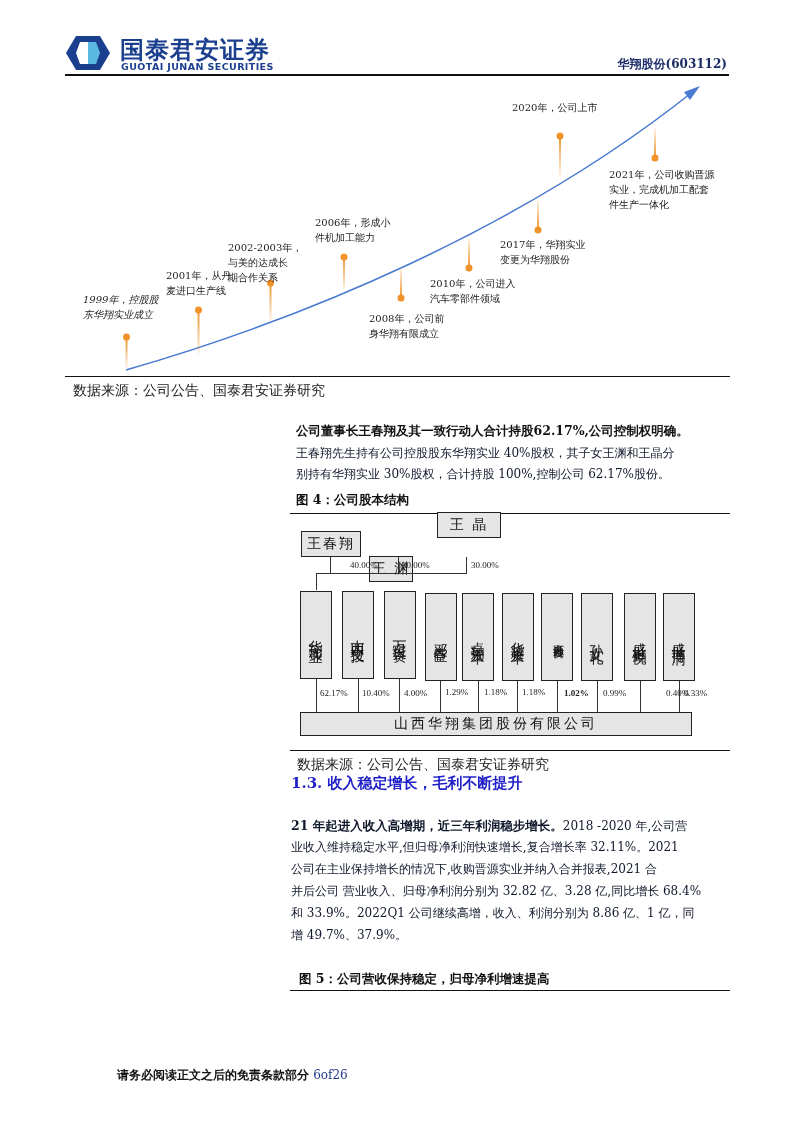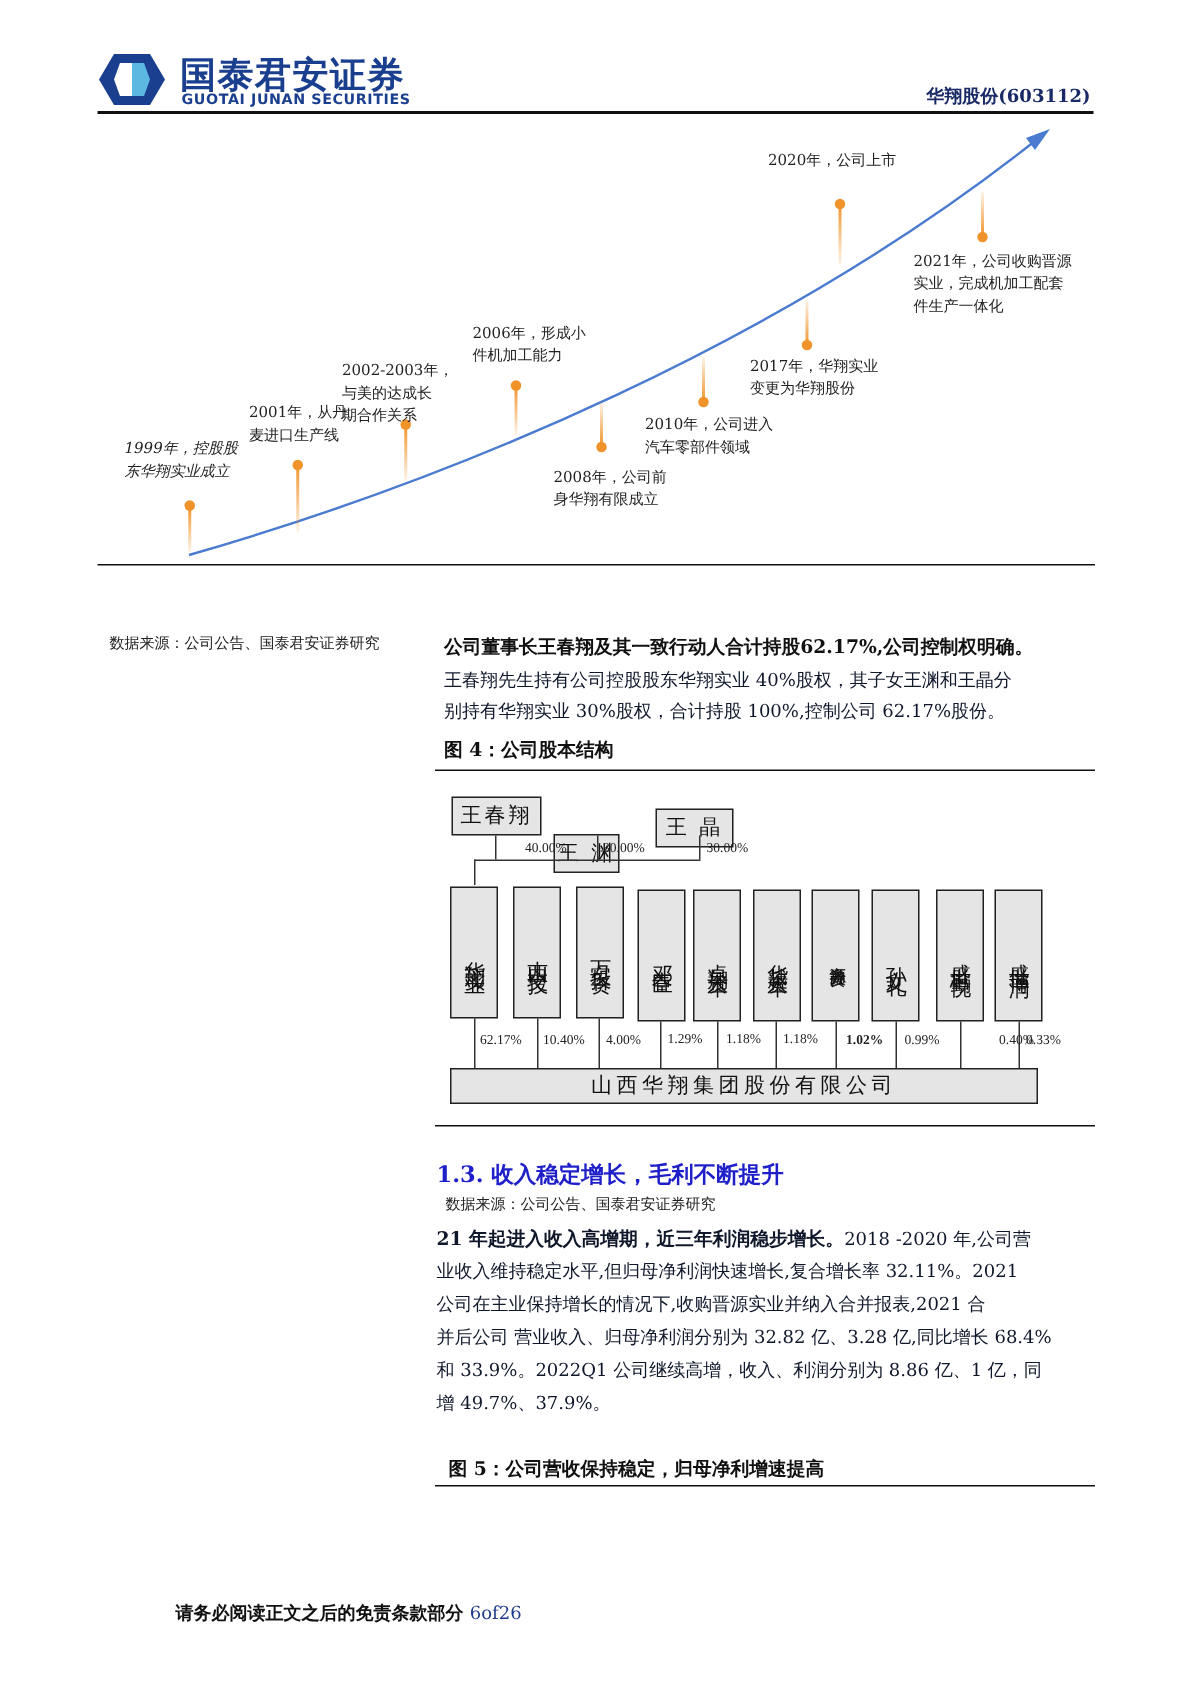--- a/index.html
+++ b/index.html
@@ -12,21 +12,21 @@
              font-size: 24px; color: #1b3f8f; letter-spacing: 1px; }
   .logo-en { left: 121px; top: 61px; font-family: "DejaVu Sans", sans-serif; font-weight: bold;
              font-size: 9.5px; color: #1b3f8f; letter-spacing: 0.4px; }
   .stock-tag { right: 66px; top: 56px; font-size: 12px; font-weight: bold; color: #1a2a66;
                font-family: "DejaVu Serif", serif; }
   .header-rule { left: 65px; top: 74px; width: 664px; height: 2px; background: #111; }
   
   .timeline-svg { left: 60px; top: 80px; }
   .tl-label { font-size: 10px; line-height: 15px; color: #222; white-space: pre; }
   .fig-rule { height: 1px; background: #111; }
-  .source { font-size: 10px; color: #222; margin-top: 40px; }
+  .source { font-size: 14px; color: #222; }
   
   .para-bold { font-weight: bold; font-size: 12.5px; }
   .para { font-size: 12px; line-height: 25px; color: #0f172a; }
   .fig-title { font-weight: bold; font-size: 12.5px; }
   
   .box { border: 1.5px solid #222; background: #e5e5e5; display: flex; align-items: center;
          justify-content: center; box-sizing: border-box; }
   .owner-box { height: 26px; font-size: 14px; letter-spacing: 2px; }
   .sub-box { width: 32px; height: 88px; writing-mode: vertical-rl; text-orientation: upright;
              font-size: 14px; letter-spacing: 3px; }
@@ -114,21 +114,21 @@
 <div class="abs source" style="left:73px;top:382px;">数据来源：公司公告、国泰君安证券研究</div>
 
 <div class="abs para-bold" style="left:296px;top:423px;">公司董事长王春翔及其一致行动人合计持股62.17%,公司控制权明确。</div>
 <div class="abs para" style="left:296px;top:441px;">王春翔先生持有公司控股股东华翔实业 40%股权，其子女王渊和王晶分</div>
 <div class="abs para" style="left:296px;top:462px;">别持有华翔实业 30%股权，合计持股 100%,控制公司 62.17%股份。</div>
 <div class="abs fig-title" style="left:296px;top:492px;">图 4：公司股本结构</div>
 <div class="abs fig-rule" style="left:290px;top:513px;width:440px;"></div>
 
 <div class="abs box owner-box" style="left:301px;top:531px;width:60px;">王春翔</div>
 <div class="abs box owner-box" style="left:369px;top:556px;width:44px;">王 渊</div>
-<div class="abs box owner-box" style="left:437px;top:539px;width:52px;">王 晶</div>
+<div class="abs box owner-box" style="left:437px;top:512px;width:64px;">王 晶</div>
 
 <div class="abs line" style="left:330px;top:557px;width:1px;height:16px;"></div>
 <div class="abs line" style="left:398px;top:557px;width:1px;height:16px;"></div>
 <div class="abs line" style="left:466px;top:557px;width:1px;height:16px;"></div>
 <div class="abs line" style="left:316px;top:573px;width:151px;height:1px;"></div>
 <div class="abs line" style="left:316px;top:573px;width:1px;height:17px;"></div>
 <div class="abs pct" style="left:350px;top:560px;">40.00%</div>
 <div class="abs pct" style="left:402px;top:560px;">30.00%</div>
 <div class="abs pct" style="left:471px;top:560px;">30.00%</div>
 

